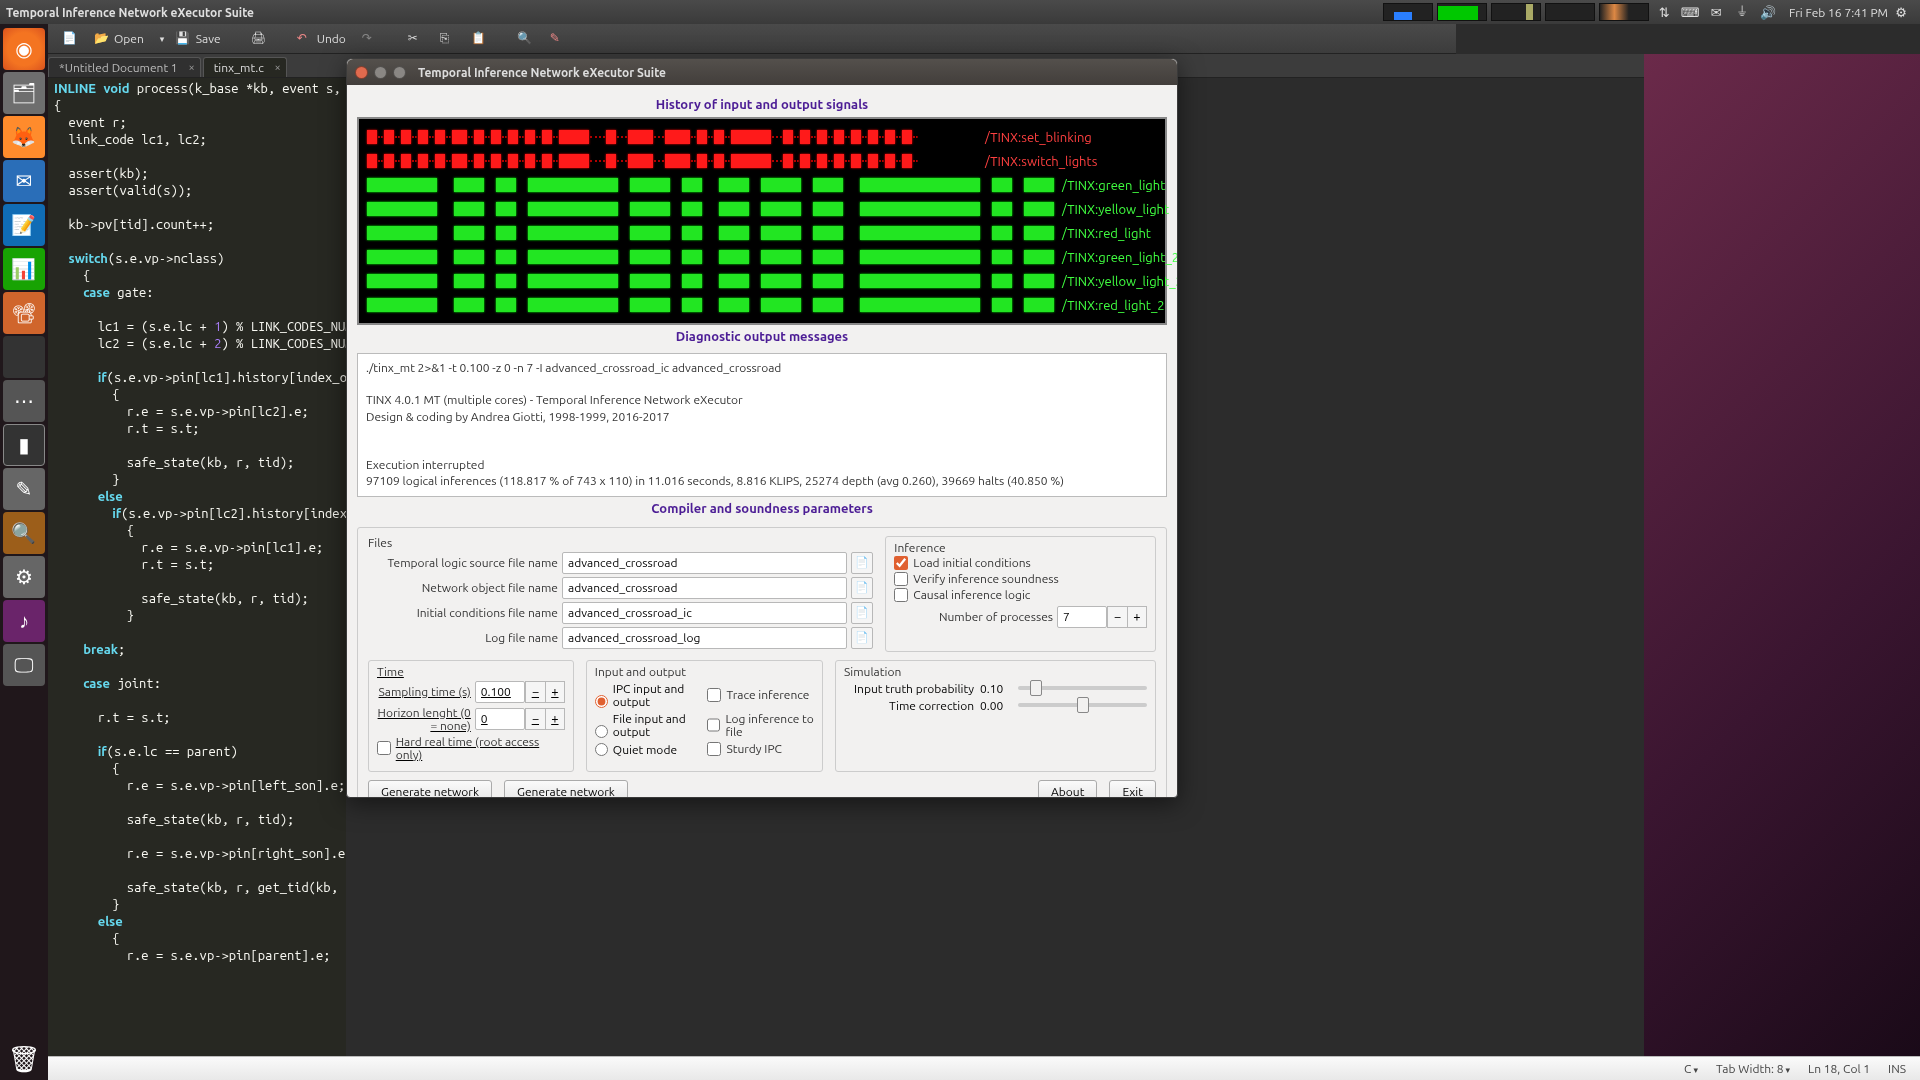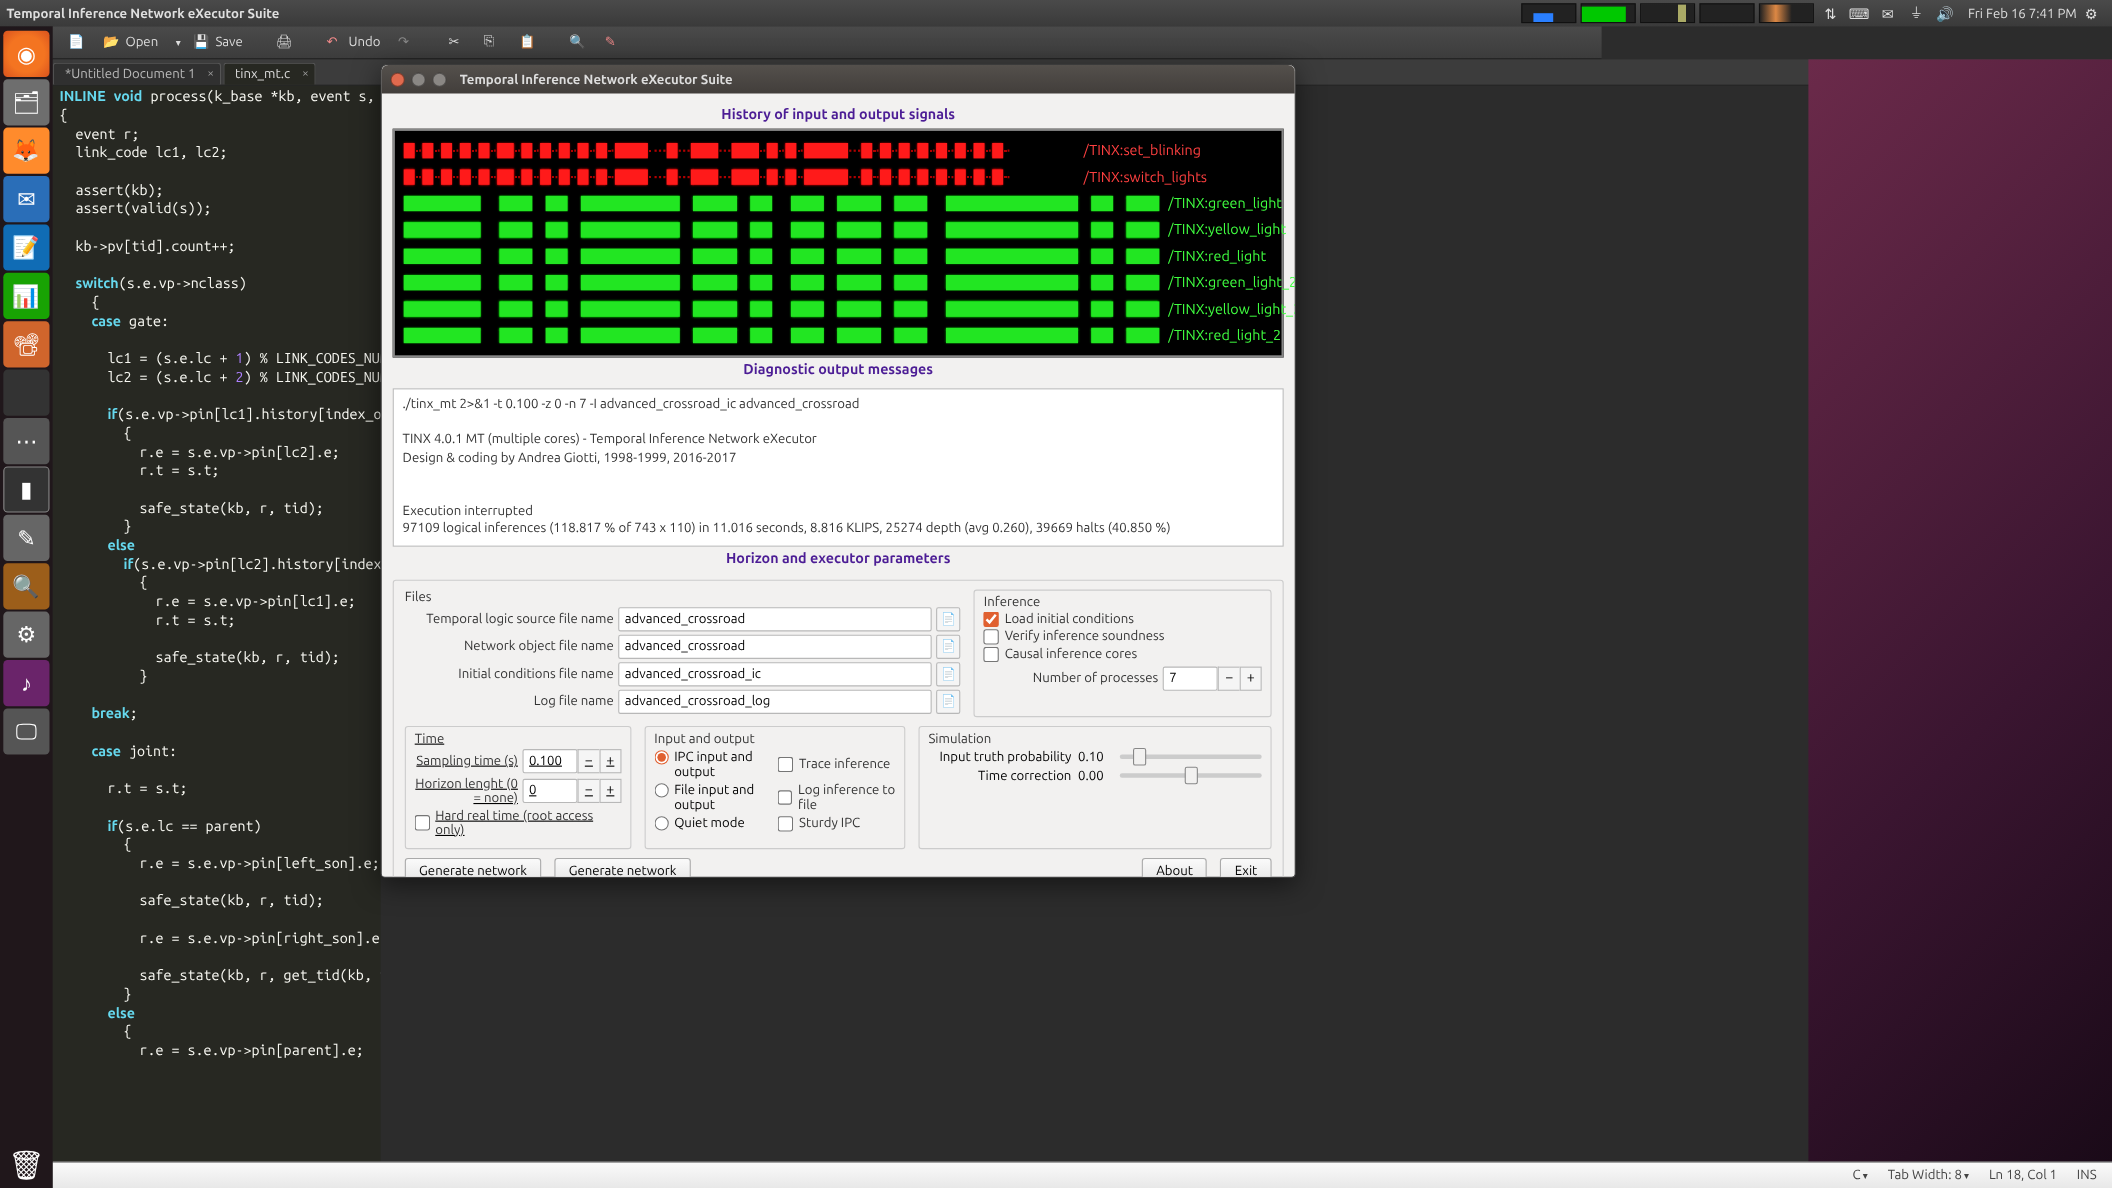--- a/index.html
+++ b/index.html
@@ -104,21 +104,21 @@
 .filebtn { width:22px; height:22px; border:1px solid #b8b8b8; border-radius:2px; background:#f5f5f5; font-size:11px; display:flex; align-items:center; justify-content:center; cursor:pointer;}
 .chk { display:flex; align-items:center; gap:5px; font-size:12px; color:#333; margin:2px 0;}
 .chk input{width:14px;height:14px; accent-color:#e06030;}
 .spin { display:flex; align-items:center;}
 .spin input{width:50px; height:22px; border:1px solid #b8b8b8; border-right:none; padding:0 4px; font-size:12px;}
 .spin button{width:20px; height:22px; border:1px solid #b8b8b8; background:#f5f5f5; font-size:13px; line-height:1; cursor:pointer;}
 .spin button:first-of-type{border-right:none;}
 .row2 { display:flex; gap:12px; margin-top:8px;}
 .group { border:1px solid #ccc; border-radius:3px; padding:4px 8px 8px; }
 .group.time{flex:0.9;text-decoration:underline;} .group.io{flex:1.05;} .group.sim{flex:1.05;}
-.radio { display:flex; align-items:flex-start; gap:5px; font-size:12px; margin:2px 0;}
+.radio { display:flex; align-items:flex-end; gap:5px; font-size:12px; margin:2px 0;}
 .radio input{width:13px;height:13px; accent-color:#e06030;}
 .slider-row{display:flex; align-items:center; font-size:12px; gap:6px; margin:4px 0;}
 .slider-row label{flex:0 0 auto; text-align:right; min-width:130px;}
 .slider-row .val{width:32px;}
 .slider-row input[type=range]{flex:1;}
 .io-cols{display:grid; grid-template-columns:1fr 1fr; column-gap:6px;}
 
 
 .bottom-btns { display:flex; gap:12px; margin-top:8px;}
 .bottom-btns .spacer{flex:1;}
@@ -581,21 +581,21 @@
     <div class="section-title">Diagnostic output messages</div>
     <div class="diagbox">./tinx_mt 2&gt;&amp;1 -t 0.100 -z 0 -n 7 -I advanced_crossroad_ic advanced_crossroad
 
 TINX 4.0.1 MT (multiple cores) - Temporal Inference Network eXecutor
 Design &amp; coding by Andrea Giotti, 1998-1999, 2016-2017
 
 
 Execution interrupted
 97109 logical inferences (118.817 % of 743 x 110) in 11.016 seconds, 8.816 KLIPS, 25274 depth (avg 0.260), 39669 halts (40.850 %)</div>
 
-    <div class="section-title">Horizon and executor parameters</div>
+    <div class="section-title">Compiler and soundness parameters</div>
     <div class="paramsbox">
       <div class="params-grid">
         <div class="col-files">
           <span class="grouplabel">Files</span>
           <div class="frow files">
               <label>Temporal logic source file name</label>
               <input type="text" value="advanced_crossroad" style="">
               <div class="filebtn">📄</div>
             </div>
           <div class="frow files">
@@ -619,21 +619,21 @@
           <label class="chk">
               <input type="checkbox" checked="" style="">
               <span>Load initial conditions</span>
             </label>
           <label class="chk">
               <input type="checkbox" style="">
               <span>Verify inference soundness</span>
             </label>
           <label class="chk">
               <input type="checkbox" style="">
-              <span>Causal inference cores</span>
+              <span>Causal inference logic</span>
             </label>
           <div class="frow" style="margin-top:4px;">
               <label style="flex:1;">Number of processes</label>
             <div class="spin">
                 <input type="text" value="7" style="">
                 <button>−</button>
                 <button>+</button>
               </div>
           </div>
         </div>

